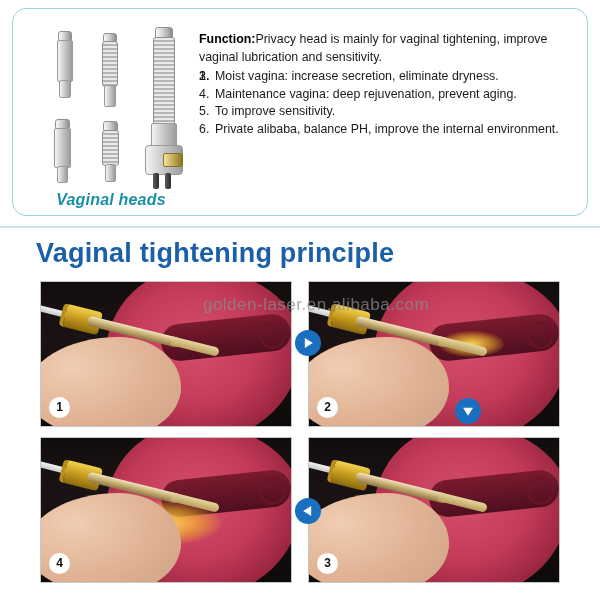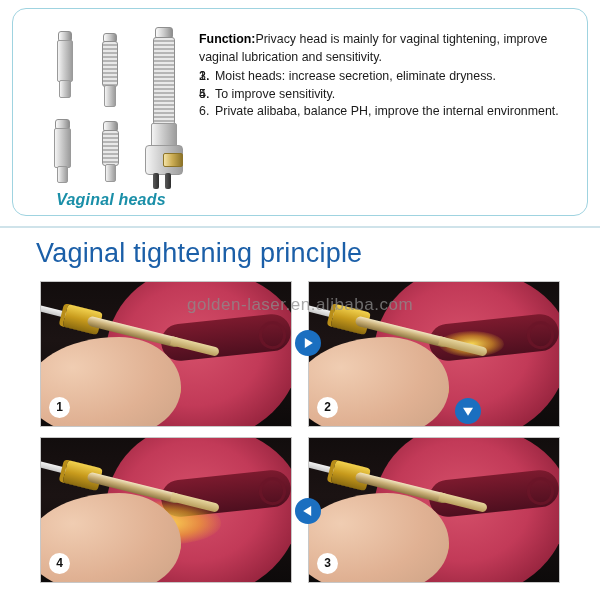--- a/index.html
+++ b/index.html
@@ -84,21 +84,21 @@
     height: 2px;
     background: #cfe3ea;
   }
 
   
   .section-title {
     position: absolute;
     left: 36px;
     top: 238px;
     font-size: 27px;
-    font-weight: normal;
+    font-weight: bold;
     color: #1b5fa8;
     letter-spacing: 0.2px;
   }
 
   
   .grid {
     position: absolute;
     left: 40px;
     top: 281px;
     width: 520px;
@@ -282,20 +282,21 @@
   .watermark {
     position: absolute;
     left: 0;
     top: 14px;
     width: 520px;
     text-align: center;
     font-size: 17px;
     color: rgba(140,140,140,.75);
     letter-spacing: .5px;
     pointer-events: none;
+    padding-left: 16px;
   }
 
   
   .tool { position: absolute; }
   .tool .shaft {
     position: absolute;
     background: linear-gradient(90deg, #f4f4f4 0%, #cfcfcf 40%, #9d9d9d 100%);
     border: 1px solid #9a9a9a;
     border-radius: 2px;
   }
@@ -368,22 +369,22 @@
     <div class="heads-caption">Vaginal heads</div>
   </div>
 
   <div class="text-col">
     <p class="lead">
       <b>Function:</b><span>Privacy head is mainly for vaginal tightening, improve vaginal lubrication and sensitivity.</span>
     </p>
     <ul class="olist">
       <li><span class="num">1.</span></li>
       <li><span class="num">2.</span></li>
-      <li><span class="num">3.</span><span>Moist heads: increase secretion, eliminate dryness.</span></li>
-      <li><span class="num">4.</span></li>
+      <li><span class="num">3.</span><span>Moist vagina: increase secretion, eliminate dryness.</span></li>
+      <li><span class="num">4.</span><span>Maintenance vagina: deep rejuvenation, prevent aging.</span></li>
       <li><span class="num">5.</span><span>To improve sensitivity.</span></li>
       <li><span class="num">6.</span><span>Private alibaba, balance PH, improve the internal environment.</span></li>
     </ul>
   </div>
 </div>
 
 <div class="divider"></div>
 
 <div class="section-title">Vaginal tightening principle</div>
 

